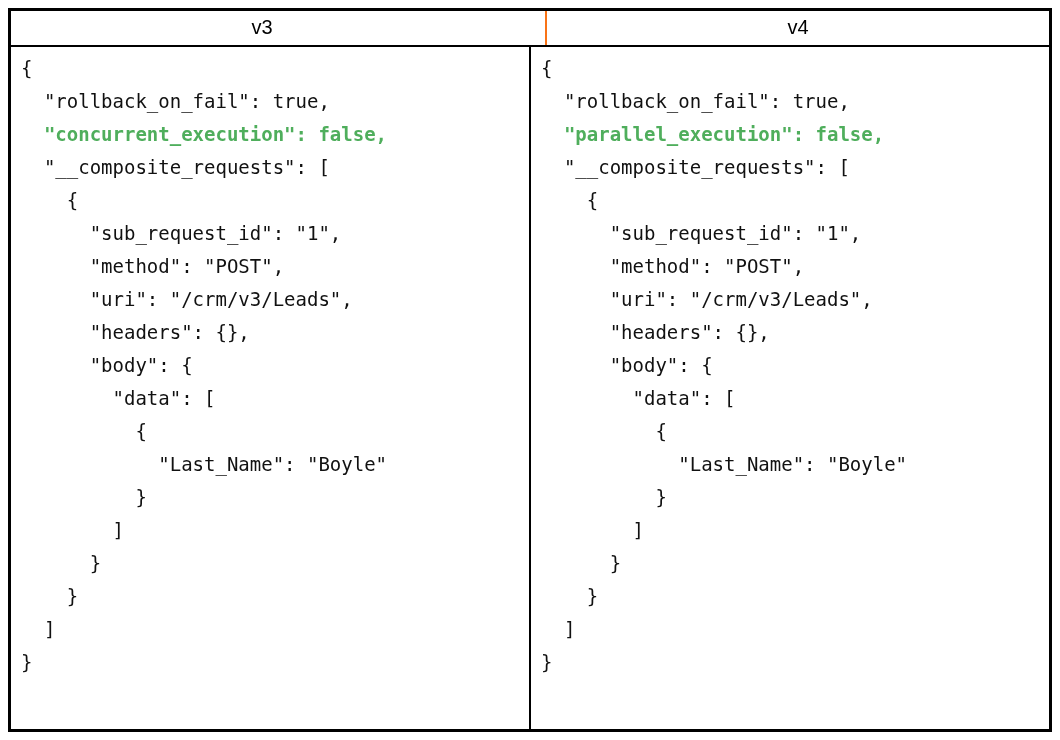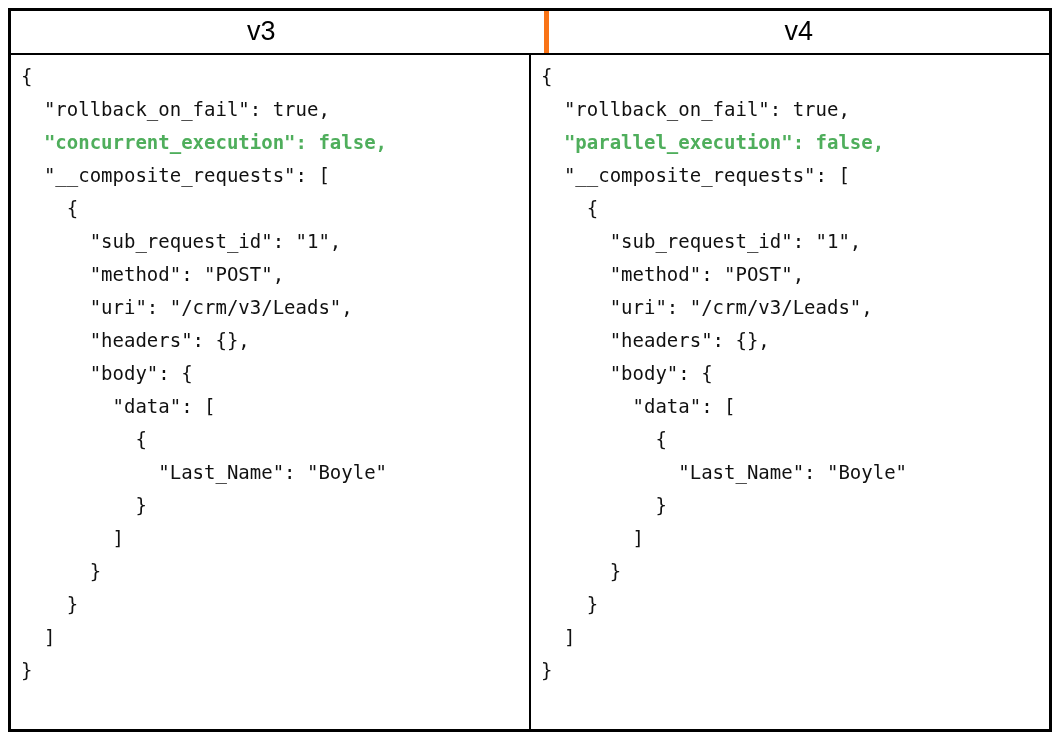--- a/index.html
+++ b/index.html
@@ -24,26 +24,26 @@
     }
     .header-row {
       display: flex;
       border-bottom: 2px solid #000000;
       flex: 0 0 auto;
     }
     .header-cell {
       flex: 1 1 0;
       text-align: center;
       font-family: "Liberation Sans", "DejaVu Sans", sans-serif;
-      font-size: 27px;
+      font-size: 20px;
       color: #000000;
       padding: 5px 0 6px 0;
     }
     .header-cell + .header-cell {
-      border-left: 5px solid #f97316;
+      border-left: 2px solid #f97316;
       margin-left: 32px;
     }
     .body-row {
       display: flex;
       flex: 1 1 auto;
       min-height: 0;
     }
     .code-cell {
       flex: 1 1 0;
       padding: 5px 10px 6px 10px;

